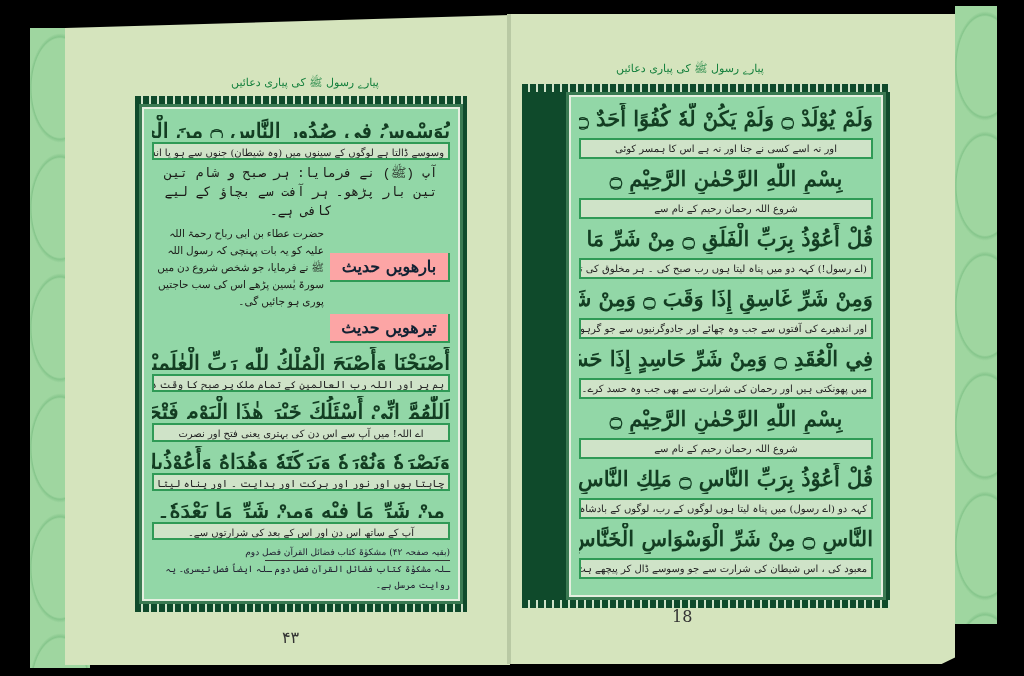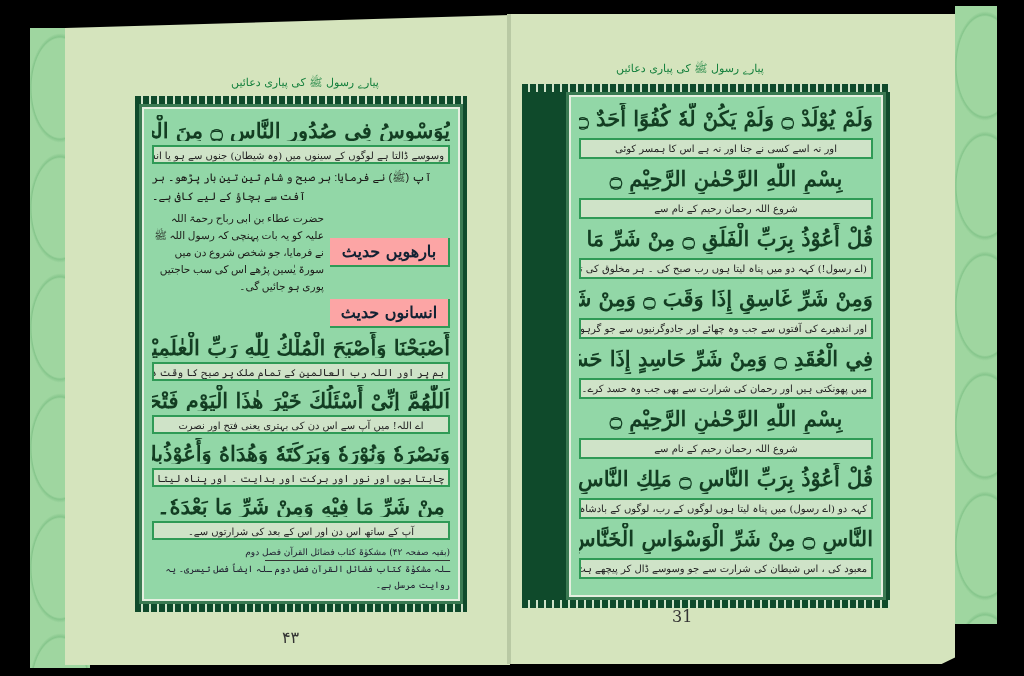--- a/index.html
+++ b/index.html
@@ -30,27 +30,27 @@
      background:repeating-linear-gradient(90deg,#0f4a2b 0 6px,#cfe3c9 6px 8px);}
   .orn-top{top:-4px}.orn-bot{bottom:-4px}
   .content{position:relative;width:100%;height:100%;background:#92d7a7;
      box-sizing:border-box;padding:6px 8px;display:flex;flex-direction:column;gap:4px;
      border:2px solid #e5efe0;}
   .arabic{font-family:"DejaVu Serif",serif;font-weight:bold;color:#133d22;
      direction:rtl;text-align:center;font-size:21px;line-height:31px;white-space:nowrap;overflow:hidden;}
   .trans{background:#cfe3c8;border:2px solid #2f9a56;direction:rtl;text-align:center;
      font-family:"DejaVu Serif",serif;font-size:10px;color:#222;padding:3px 4px;
      white-space:nowrap;overflow:hidden;}
-  .prose{direction:rtl;font-family:Liberation Sans, sans-serif;font-size:11px;color:#1b1b18;line-height:19px;
-     text-align:left;}
+  .prose{direction:rtl;font-family:Liberation Mono, monospace;font-size:13px;color:#1b1b18;line-height:19px;
+     text-align:center;}
   .hadith-row{display:flex;direction:rtl;gap:6px;align-items:center;}
   .hadith-label{flex:0 0 118px;border:2px solid #2f9a56;border-left:none;border-top:none;
      font-family:"DejaVu Serif",serif;font-weight:bold;font-size:16px;color:#123;text-align:center;
      padding:4px 0;background:#fca5a5;}
-  .hadith-text{flex:1;font-family:Liberation Serif, serif;font-size:10.5px;line-height:17px;color:#1b1b18;text-align:right;}
+  .hadith-text{flex:1;font-family:Liberation Sans, sans-serif;font-size:10.5px;line-height:17px;color:#1b1b18;text-align:right;}
   .footnotes{direction:rtl;font-family:"DejaVu Serif",serif;font-size:9px;color:#223;line-height:16px;margin-top:auto;}
   .footnote-line{border-top:1px solid #333;width:62%;margin-right:0;}
   .pagenum{position:absolute;font-family:"DejaVu Serif",serif;font-size:16px;color:#333;}
   .pagenum-left{left:282px;top:628px;}
   .pagenum-right{left:672px;top:607px;}
 </style>
 </head>
 <body>
 
 <div class="cover cover-left">
@@ -72,21 +72,21 @@
   <div class="frame-inner">
     <div class="content" id="left-content">
       <div class="arabic">يُوَسْوِسُ فِي صُدُورِ النَّاسِ ۝ مِنَ الْجِنَّةِ وَالنَّاسِ ۝</div>
       <div class="trans">وسوسے ڈالتا ہے لوگوں کے سینوں میں (وہ شیطان) جنوں سے ہو یا انسانوں سے</div>
       <div class="prose">آپ (ﷺ) نے فرمایا: ہر صبح و شام تین تین بار پڑھو۔ ہر آفت سے بچاؤ کے لیے کافی ہے۔</div>
       <div class="hadith-row">
         <div class="hadith-label">بارھویں حدیث</div>
         <div class="hadith-text">حضرت عطاء بن ابی رباح رحمۃ اللہ علیہ کو یہ بات پہنچی کہ رسول اللہ ﷺ نے فرمایا، جو شخص شروع دن میں سورۃ یٰسین پڑھے اس کی سب حاجتیں پوری ہو جائیں گی۔</div>
       </div>
       <div class="hadith-row">
-        <div class="hadith-label">انسانوں حدیث</div>
+        <div class="hadith-label">تیرھویں حدیث</div>
       </div>
       <div class="arabic">أَصْبَحْنَا وَأَصْبَحَ الْمُلْكُ لِلّٰهِ رَبِّ الْعٰلَمِيْنَ</div>
       <div class="trans">ہم پر اور اللہ رب العالمین کے تمام ملک پر صبح کا وقت داخل ہوا</div>
       <div class="arabic">اَللّٰهُمَّ إِنِّيْ أَسْئَلُكَ خَيْرَ هٰذَا الْيَوْمِ فَتْحَهٗ</div>
       <div class="trans">اے اللہ! میں آپ سے اس دن کی بہتری یعنی فتح اور نصرت</div>
       <div class="arabic">وَنَصْرَهٗ وَنُوْرَهٗ وَبَرَكَتَهٗ وَهُدَاهُ وَأَعُوْذُبِكَ</div>
       <div class="trans">چاہتا ہوں اور نور اور برکت اور ہدایت ۔ اور پناہ لیتا ہوں</div>
       <div class="arabic">مِنْ شَرِّ مَا فِيْهِ وَمِنْ شَرِّ مَا بَعْدَهٗ۔</div>
       <div class="trans">آپ کے ساتھ اس دن اور اس کے بعد کی شرارتوں سے۔</div>
       <div class="footnotes">
@@ -118,13 +118,13 @@
       <div class="arabic">قُلْ أَعُوْذُ بِرَبِّ النَّاسِ ۝ مَلِكِ النَّاسِ ۝ إِلٰهِ</div>
       <div class="trans">کہہ دو (اے رسول) میں پناہ لیتا ہوں لوگوں کے رب، لوگوں کے بادشاہ ، لوگوں کے</div>
       <div class="arabic">النَّاسِ ۝ مِنْ شَرِّ الْوَسْوَاسِ الْخَنَّاسِ ۝ الَّذِيْ</div>
       <div class="trans">معبود کی ، اس شیطان کی شرارت سے جو وسوسے ڈال کر پیچھے ہٹ جانے والا ہے ، جو</div>
     </div>
   </div>
   <div class="orn-bot"></div>
 </div>
 
 <div class="pagenum pagenum-left">۴۳</div>
-<div class="pagenum pagenum-right">31</div>
+<div class="pagenum pagenum-right">18</div>
 
 </body></html>

